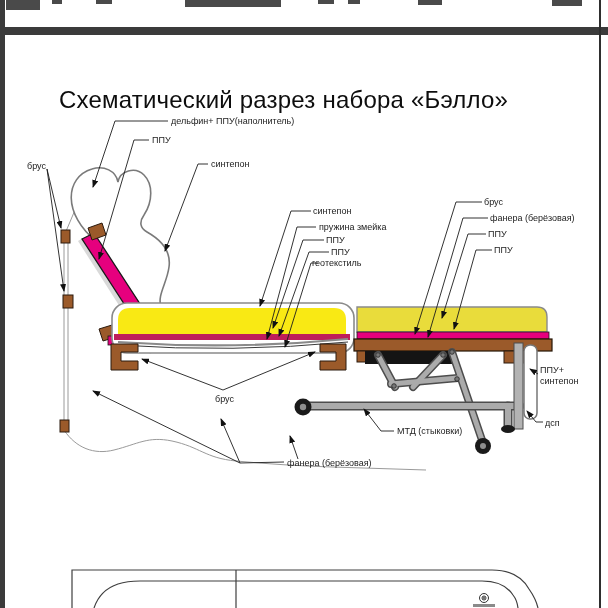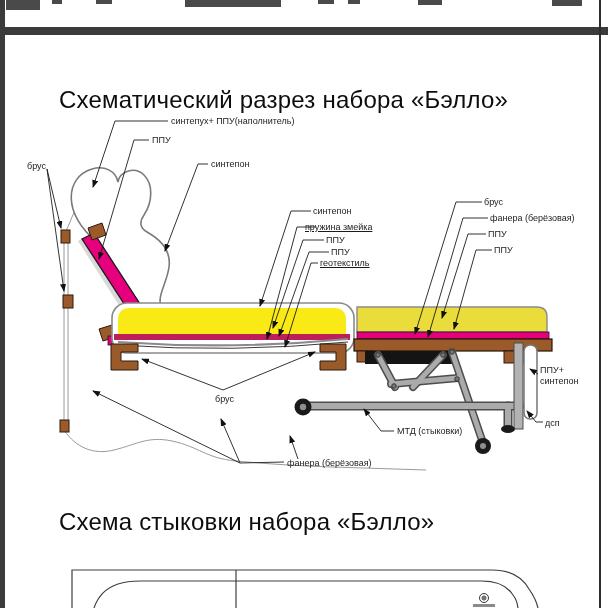--- a/index.html
+++ b/index.html
@@ -8,24 +8,24 @@
   #drawing{position:absolute;left:0;top:0;}
   .lbl{position:absolute;font-size:9px;line-height:10px;color:#1b1b1b;white-space:nowrap;}
   .title{position:absolute;font-size:24px;color:#0d0d0d;letter-spacing:.2px;white-space:nowrap;}
   .t1{left:59px;top:86px;}
   .t2{left:59px;top:508px;}
   .l-sintepuh{left:171px;top:116px;}
   .l-ppu-back{left:152px;top:135px;}
   .l-sintepon-back{left:211px;top:159px;}
   .l-brus-back{left:27px;top:161px;}
   .l-sintepon-seat{left:313px;top:206px;}
-  .l-pruzhina{left:305px;top:222px;text-decoration:underline;}
+  .l-pruzhina{left:319px;top:222px;}
   .l-ppu-seat1{left:326px;top:235px;}
   .l-ppu-seat2{left:331px;top:247px;}
-  .l-geotekstil{left:320px;top:258px;text-decoration:underline;}
+  .l-geotekstil{left:312px;top:258px;}
   .l-brus-bed{left:484px;top:197px;}
   .l-fanera-bed{left:490px;top:213px;}
   .l-ppu-bed1{left:488px;top:229px;}
   .l-ppu-bed2{left:494px;top:245px;}
   .l-brus-seat{left:215px;top:394px;}
   .l-fanera-bottom{left:287px;top:458px;}
   .l-mtd{left:397px;top:426px;}
   .l-ppu-plus{left:540px;top:365px;text-align:center;}
   .l-sintepon-mech{left:540px;top:376px;}
   .l-dsp{left:545px;top:418px;}
@@ -170,23 +170,22 @@
     </g>
     <g>
       <circle cx="484" cy="598" r="4.5" fill="#fff" stroke="#333" stroke-width="1"></circle>
       <circle cx="484" cy="598" r="2" fill="none" stroke="#333" stroke-width="1"></circle>
       <circle cx="484" cy="598" r="0.9" fill="#333"></circle>
       <rect x="473" y="604" width="22" height="3" fill="#8a8a8a"></rect>
     </g>
   </svg>
 
   <div class="title t1">Схематический разрез набора «Бэлло»</div>
-  <div class="title t2">Схема стыковки набора «Бэлло»</div>
-
-  <div class="lbl l-sintepuh">синтепух+ ППУ(наполнитель)</div>
+
+  <div class="lbl l-sintepuh">дельфин+ ППУ(наполнитель)</div>
   <div class="lbl l-ppu-back">ППУ</div>
   <div class="lbl l-sintepon-back">синтепон</div>
   <div class="lbl l-brus-back">брус</div>
   <div class="lbl l-sintepon-seat">синтепон</div>
   <div class="lbl l-pruzhina">пружина змейка</div>
   <div class="lbl l-ppu-seat1">ППУ</div>
   <div class="lbl l-ppu-seat2">ППУ</div>
   <div class="lbl l-geotekstil">геотекстиль</div>
   <div class="lbl l-brus-bed">брус</div>
   <div class="lbl l-fanera-bed">фанера (берёзовая)</div>

